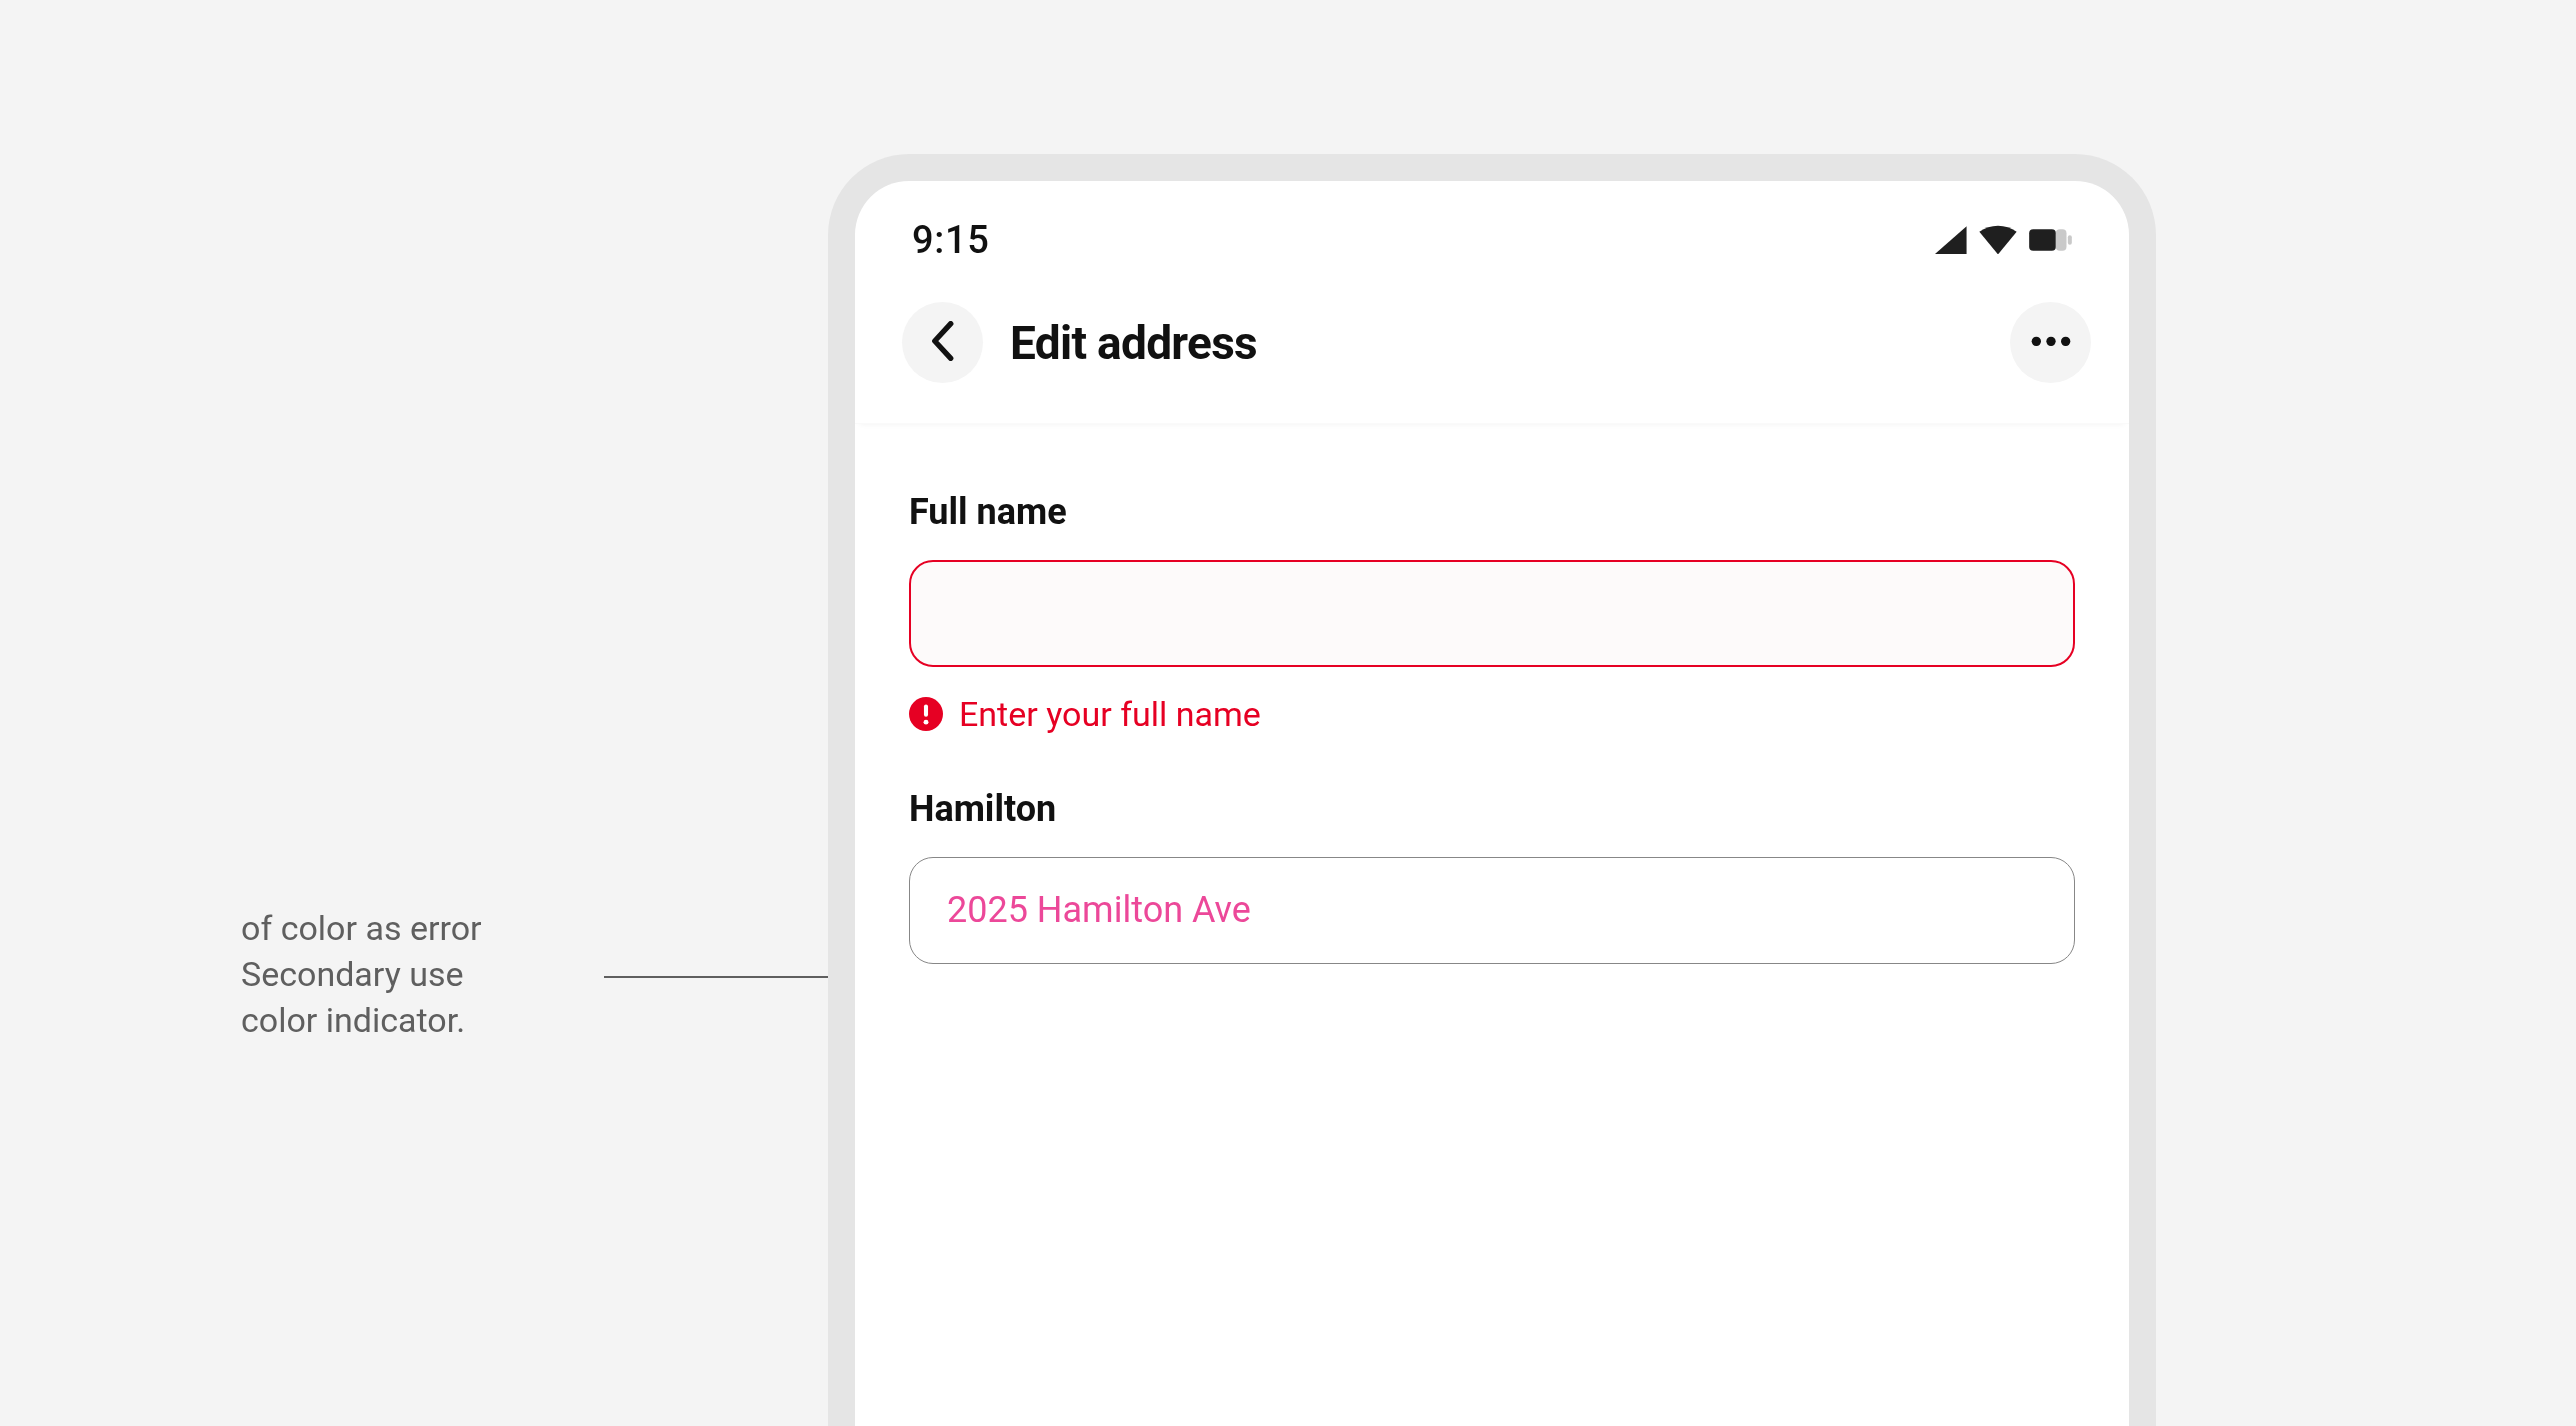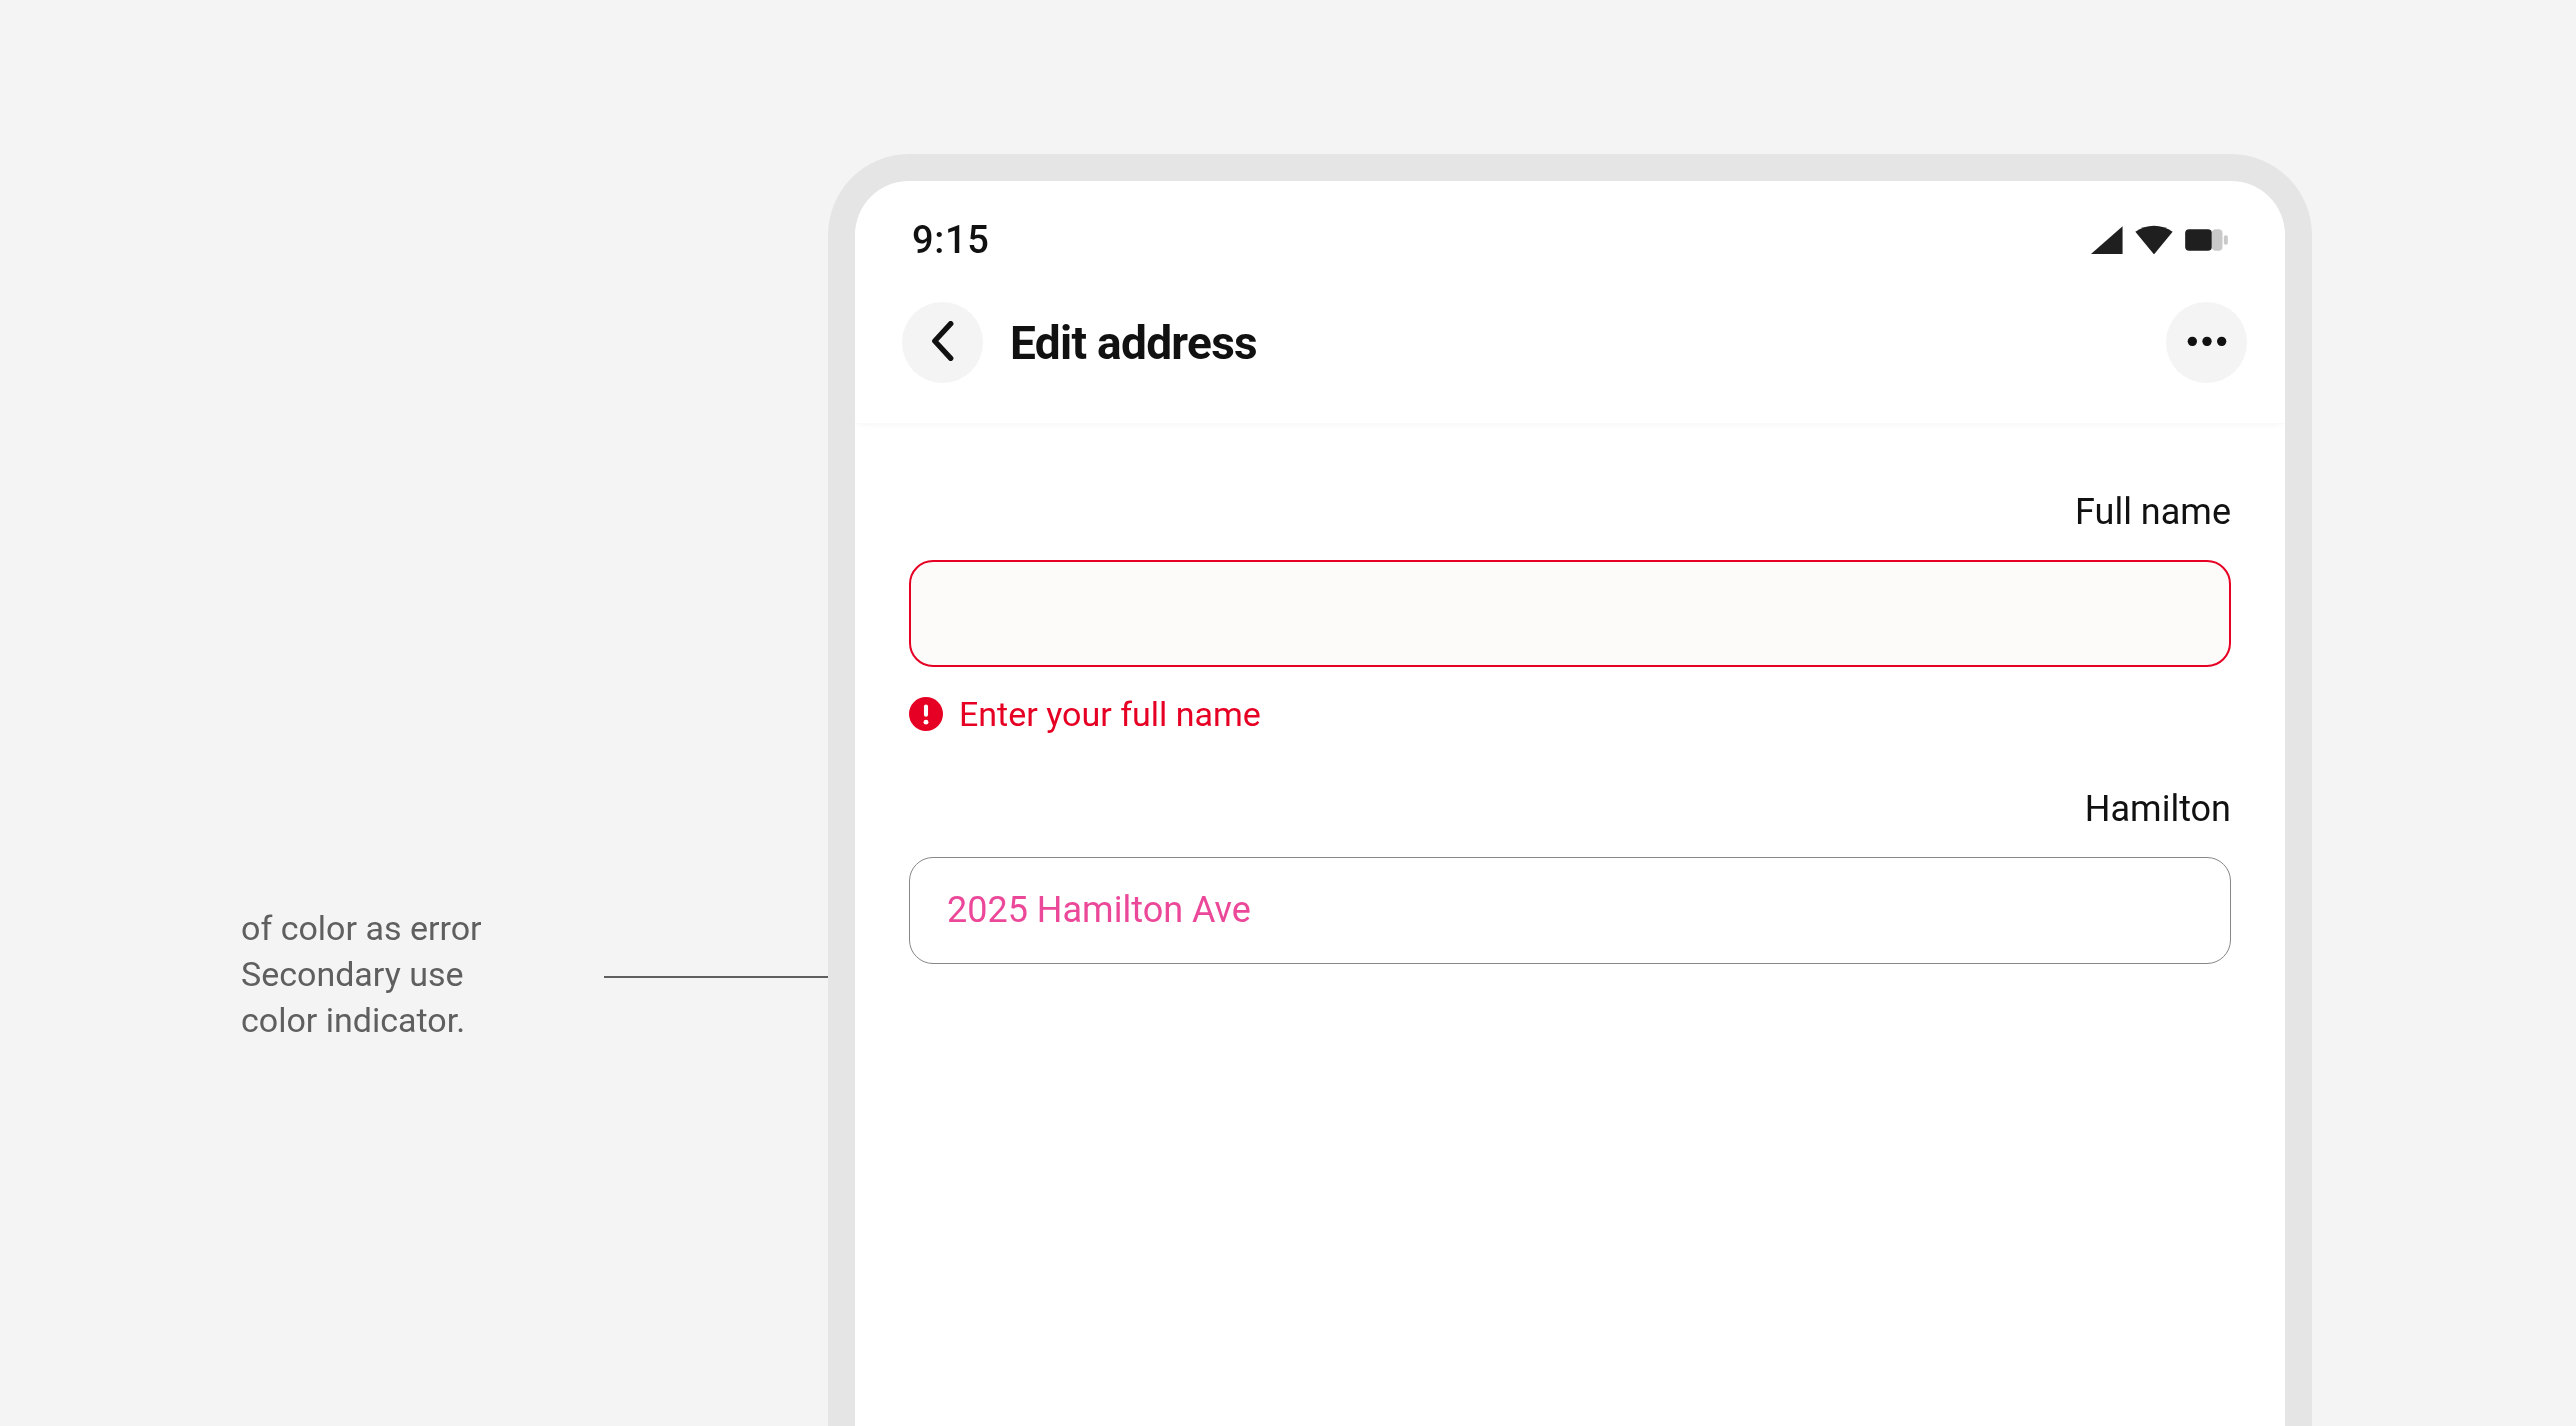--- a/index.html
+++ b/index.html
@@ -33,21 +33,21 @@
     width: 322px;
     height: 0;
     border-top: 2px solid #5f5f5f;
   }
 
   
   .phone {
     position: absolute;
     left: 828px;
     top: 154px;
-    width: 1484px;
+    width: 1328px;
     height: 1273px; 
     background: #ffffff;
     border: 27px solid #e5e5e5;
     border-bottom: none;
     border-radius: 81px 81px 0 0;
     overflow: hidden;
   }
   .phone-inner {
     width: 100%;
     height: 100%;
@@ -107,22 +107,21 @@
   
   .form {
     padding: 67px 54px 0 54px;
     display: flex;
     flex-direction: column;
   }
   .field-label {
     font-size: 36px;
     color: #111;
     margin-bottom: 27px;
-    font-weight: 400;
-    text-align: right;
+    font-weight: 700;
   }
   .text-input {
     width: 100%;
     height: 107px;
     border-radius: 24px;
     font-size: 36px;
     padding: 0 37px;
     font-family: inherit;
     outline: none;
     background: #fff;

